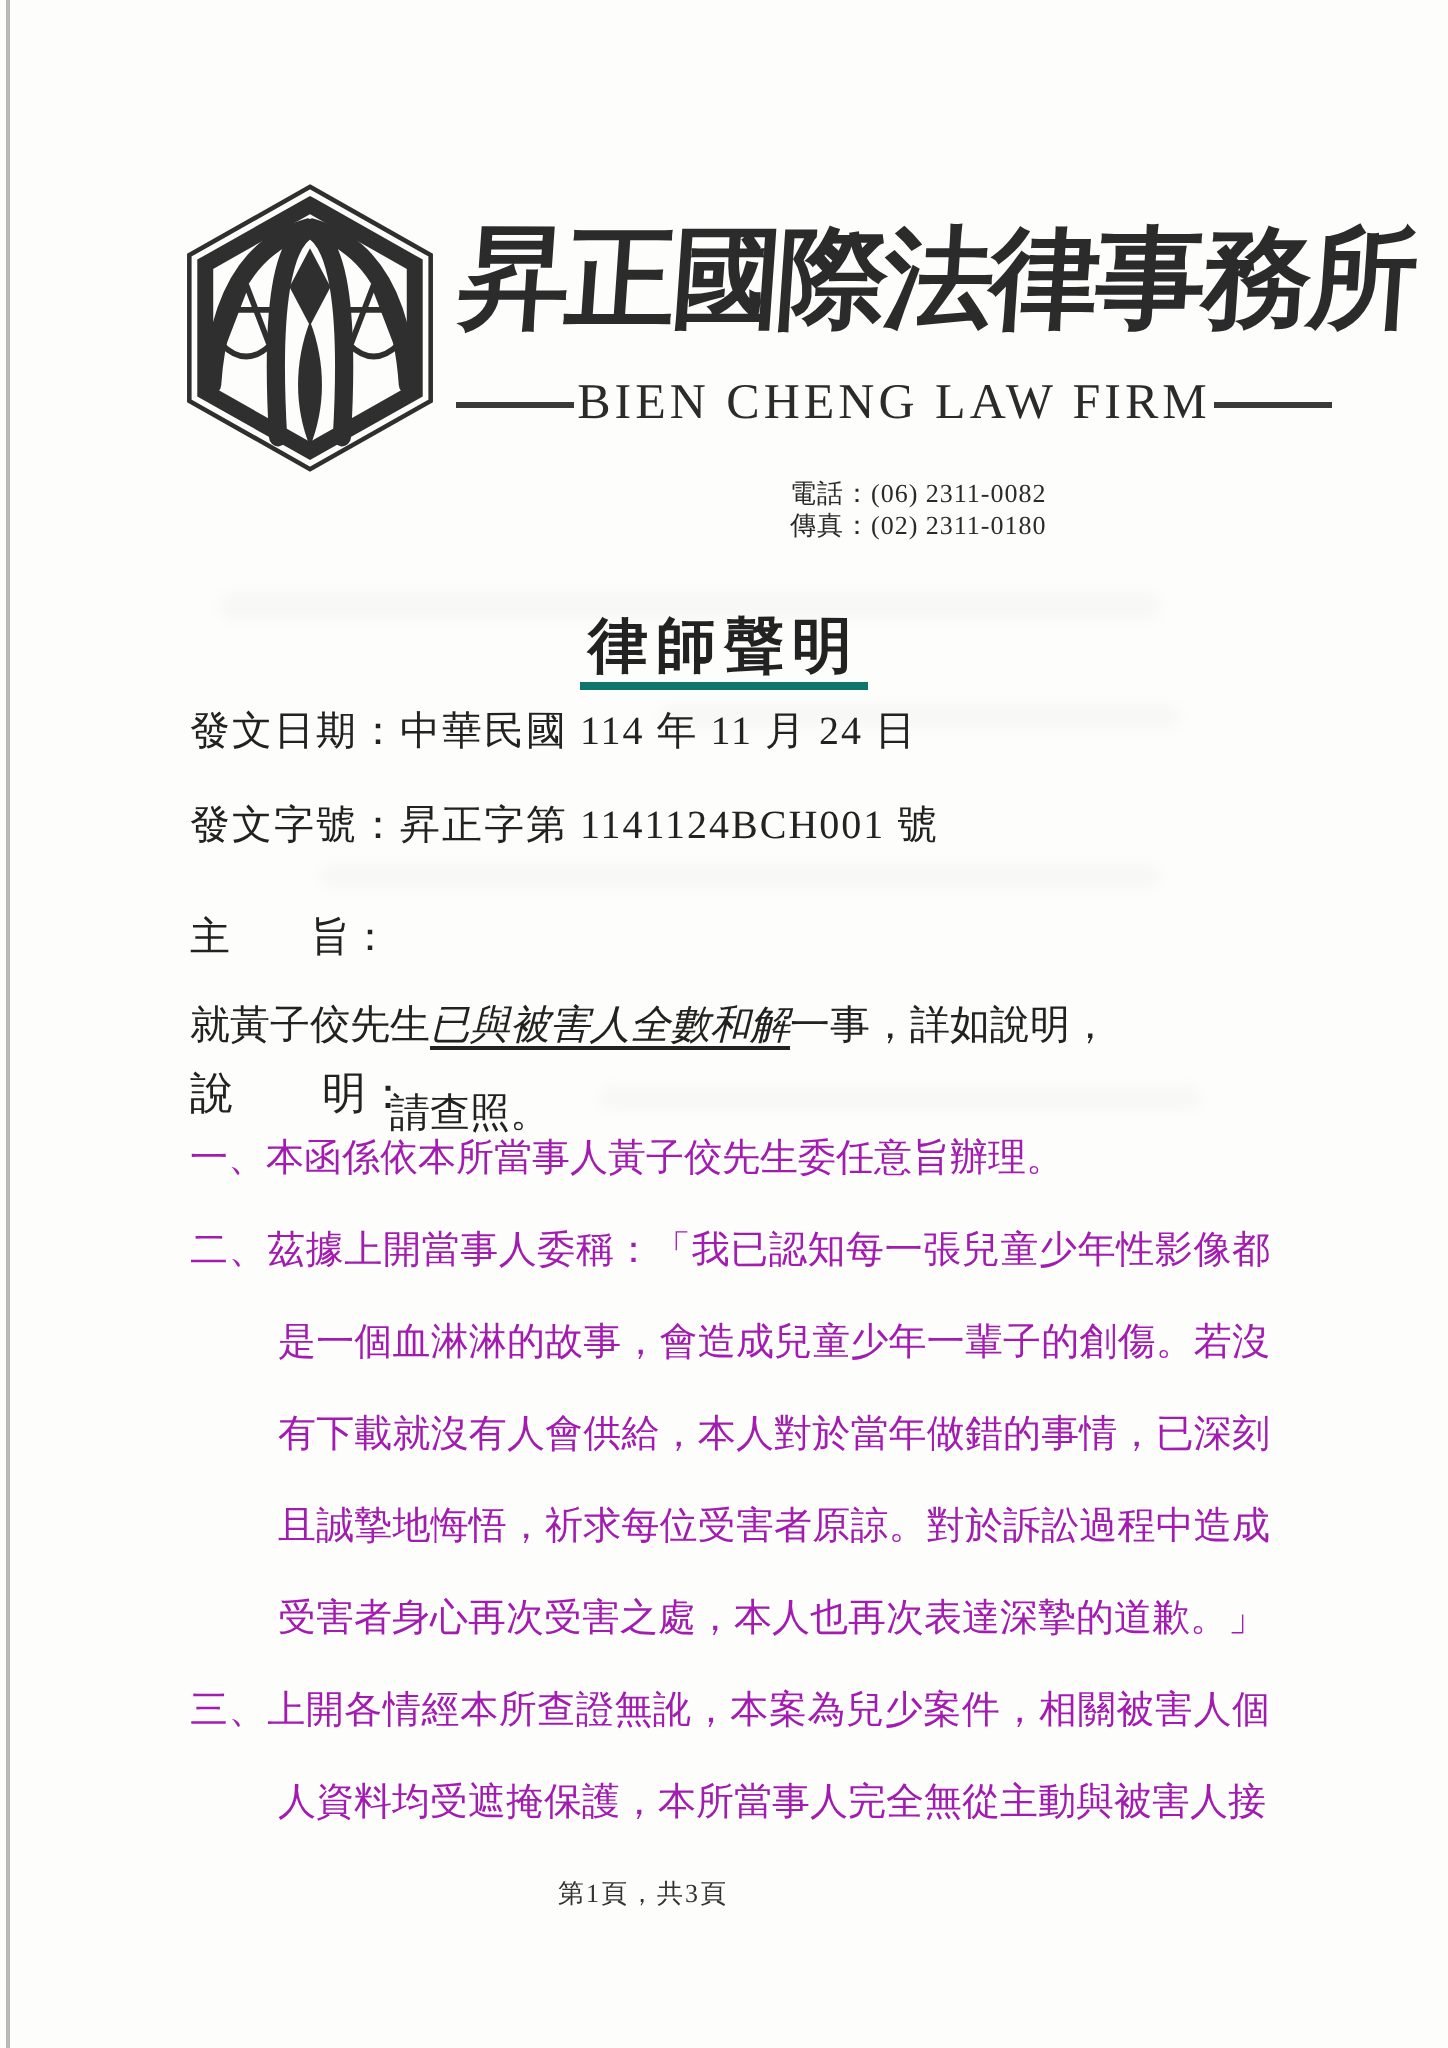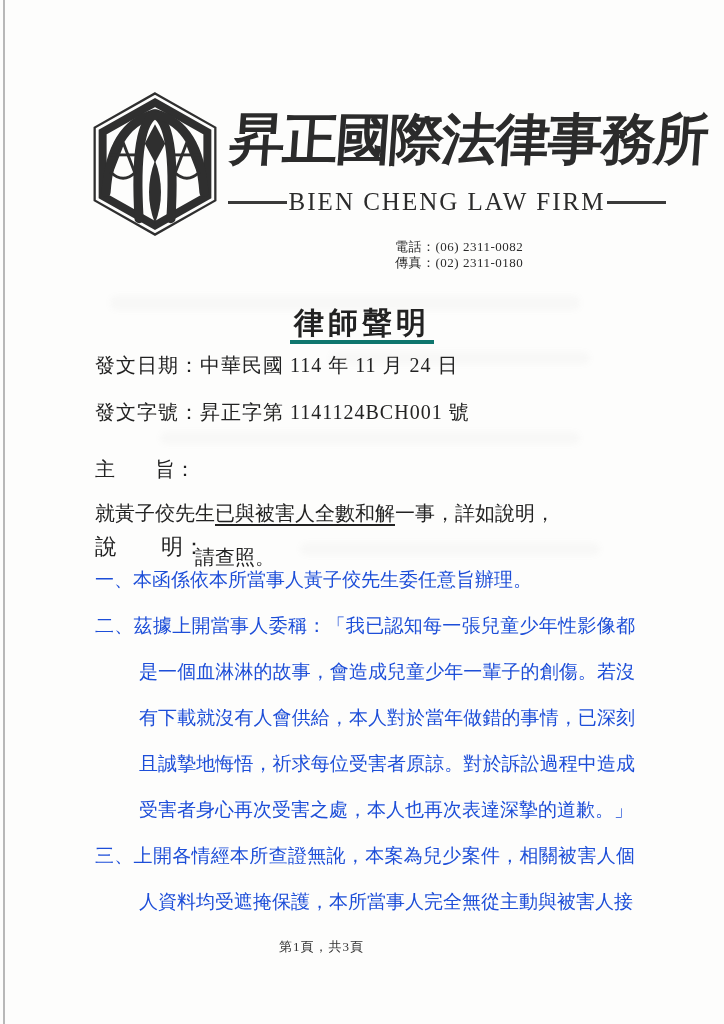--- a/index.html
+++ b/index.html
@@ -110,39 +110,40 @@
     font-size: 20px;
     line-height: 44px;
     color: #222;
   }
   .subject .row { display: flex; flex-direction: column; }
   .subject .label { white-space: pre; flex: 0 0 auto; }
   .subject .content { flex: 1; }
   .subject .uline {
     text-decoration: underline;
     text-underline-offset: 4px;
+    font-style: italic;
   }
   .subject .line2 { padding-left: 100px; }
 
   .explain-label {
     position: absolute;
     left: 95px; top: 532px;
     font-size: 22px;
     white-space: pre;
     color: #222;
   }
 
   .statement {
     position: absolute;
     left: 95px; top: 557px;
     width: 540px;
     font-size: 19px;
     line-height: 46px;
     text-align: justify;
-    color: #1d4ed8;
+    color: #a21caf;
   }
   .statement .item {
     padding-left: 44px;
     text-indent: -44px;
   }
 
   .page-footer {
     position: absolute;
     left: 0; top: 938px;
     width: 643px;

